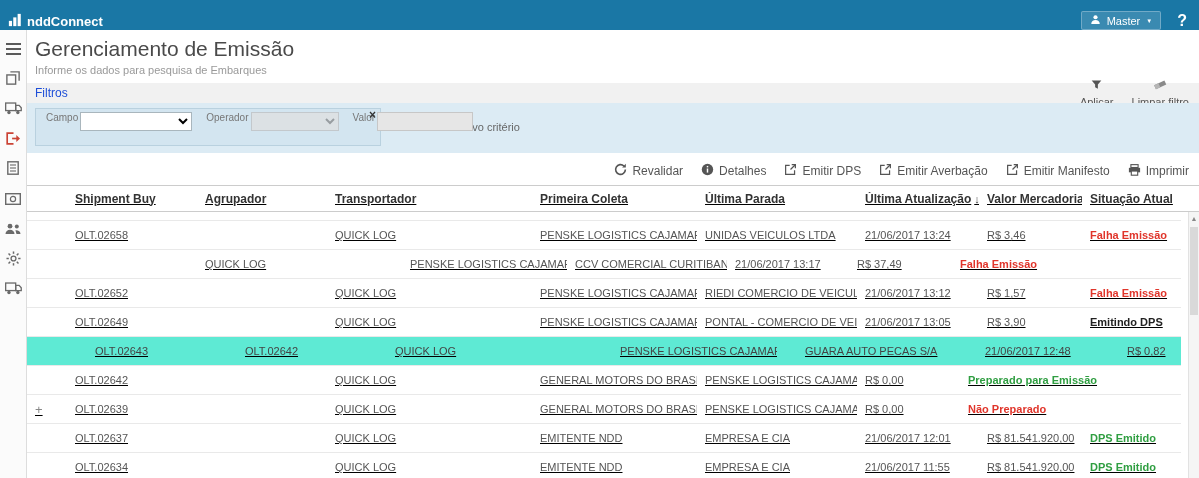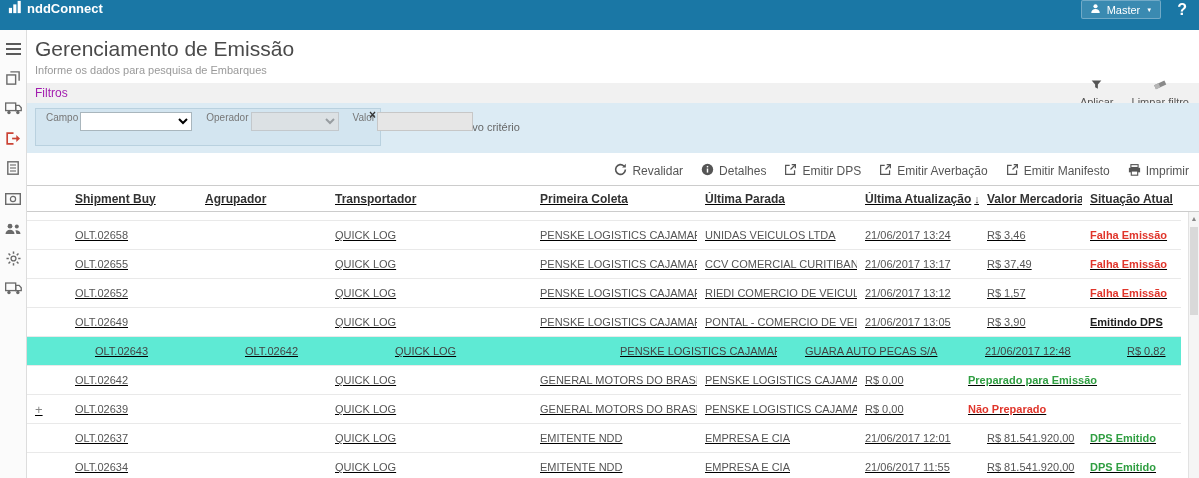--- a/index.html
+++ b/index.html
@@ -6,21 +6,21 @@
   html, body { background: #fff; }
   body {
     width: 1199px; height: 478px; overflow: hidden;
     font-family: "Liberation Sans", sans-serif;
   }
   .app { width: 1199px; height: 478px; display: flex; flex-direction: column; }
 
   
   .topbar {
     flex: 0 0 30px; height: 30px; background: #1a77a5;
-    display: flex; align-items: flex-start; justify-content: space-between;
+    display: flex; align-items: flex-end; justify-content: space-between;
     padding: 0 12px 0 8px;
   }
   .brand { display: flex; align-items: center; gap: 5px; color: #fff; font-size: 13px; font-weight: bold; }
   .topbar-right { display: flex; align-items: center; gap: 16px; }
   .user-button {
     display: flex; align-items: center; gap: 6px; color: #fff; font-size: 11px;
     background: rgba(255,255,255,0.14); border: 1px solid rgba(255,255,255,0.28);
     border-radius: 2px; padding: 2px 8px; cursor: pointer;
   }
   .caret { font-size: 6px; }
@@ -37,21 +37,21 @@
   
   .main { flex: 1; display: flex; flex-direction: column; overflow: hidden; }
   .page-header { padding: 7px 8px 0; }
   .page-title { font-size: 21px; font-weight: 400; color: #4a4a4a; }
   .page-subtitle { font-size: 11px; color: #999; margin-top: 3px; }
 
   .filters-bar {
     margin-top: 7px; height: 20px; background: #f1f1f1;
     display: flex; align-items: center; justify-content: space-between; padding: 0 10px 0 8px;
   }
-  .filters-title { font-size: 12px; color: #a21caf; }
+  .filters-title { font-size: 12px; color: #1d4ed8; }
   .filters-actions { display: flex; gap: 18px; }
   .filter-action { display: flex; align-items: center; gap: 4px; font-size: 11px; color: #555; cursor: pointer; flex-direction: column; }
 
   .filter-panel { background: #dcebf4; height: 50px; padding: 5px 8px 7px; display: flex; align-items: stretch; }
   .filter-card {
     position: relative; width: 346px; background: #d3e5f0; border: 1px solid #b9d1df;
     padding: 3px 10px 6px; display: flex; gap: 14px;
   }
   .card-close { position: absolute; top: 0px; right: 4px; font-size: 12px; font-weight: bold; color: #333; cursor: pointer; line-height: 1.1; }
   .field { display: flex; flex-direction: row; gap: 2px; }
@@ -361,21 +361,20 @@
     <div class="cell col-agrupador"></div>
     <div class="cell col-transportador">QUICK LOG</div>
     <div class="cell col-coleta">PENSKE LOGISTICS CAJAMAR</div>
     <div class="cell col-parada">UNIDAS VEICULOS LTDA</div>
     <div class="cell col-atualizacao">21/06/2017 13:24</div>
     <div class="cell col-valor">R$ 3,46</div>
     <div class="cell col-situacao status-cell" style="color: rgb(224, 53, 43);">Falha Emissão</div>
   </div>
             <div class="trow">
     <div class="cell col-expand expand-glyph"></div>
-    <div class="cell col-shipment">OLT.02655</div>
     <div class="cell col-agrupador"></div>
     <div class="cell col-transportador">QUICK LOG</div>
     <div class="cell col-coleta">PENSKE LOGISTICS CAJAMAR</div>
     <div class="cell col-parada">CCV COMERCIAL CURITIBANA DE VEICULO</div>
     <div class="cell col-atualizacao">21/06/2017 13:17</div>
     <div class="cell col-valor">R$ 37,49</div>
     <div class="cell col-situacao status-cell" style="color: rgb(224, 53, 43);">Falha Emissão</div>
   </div>
             <div class="trow">
     <div class="cell col-expand expand-glyph"></div>

